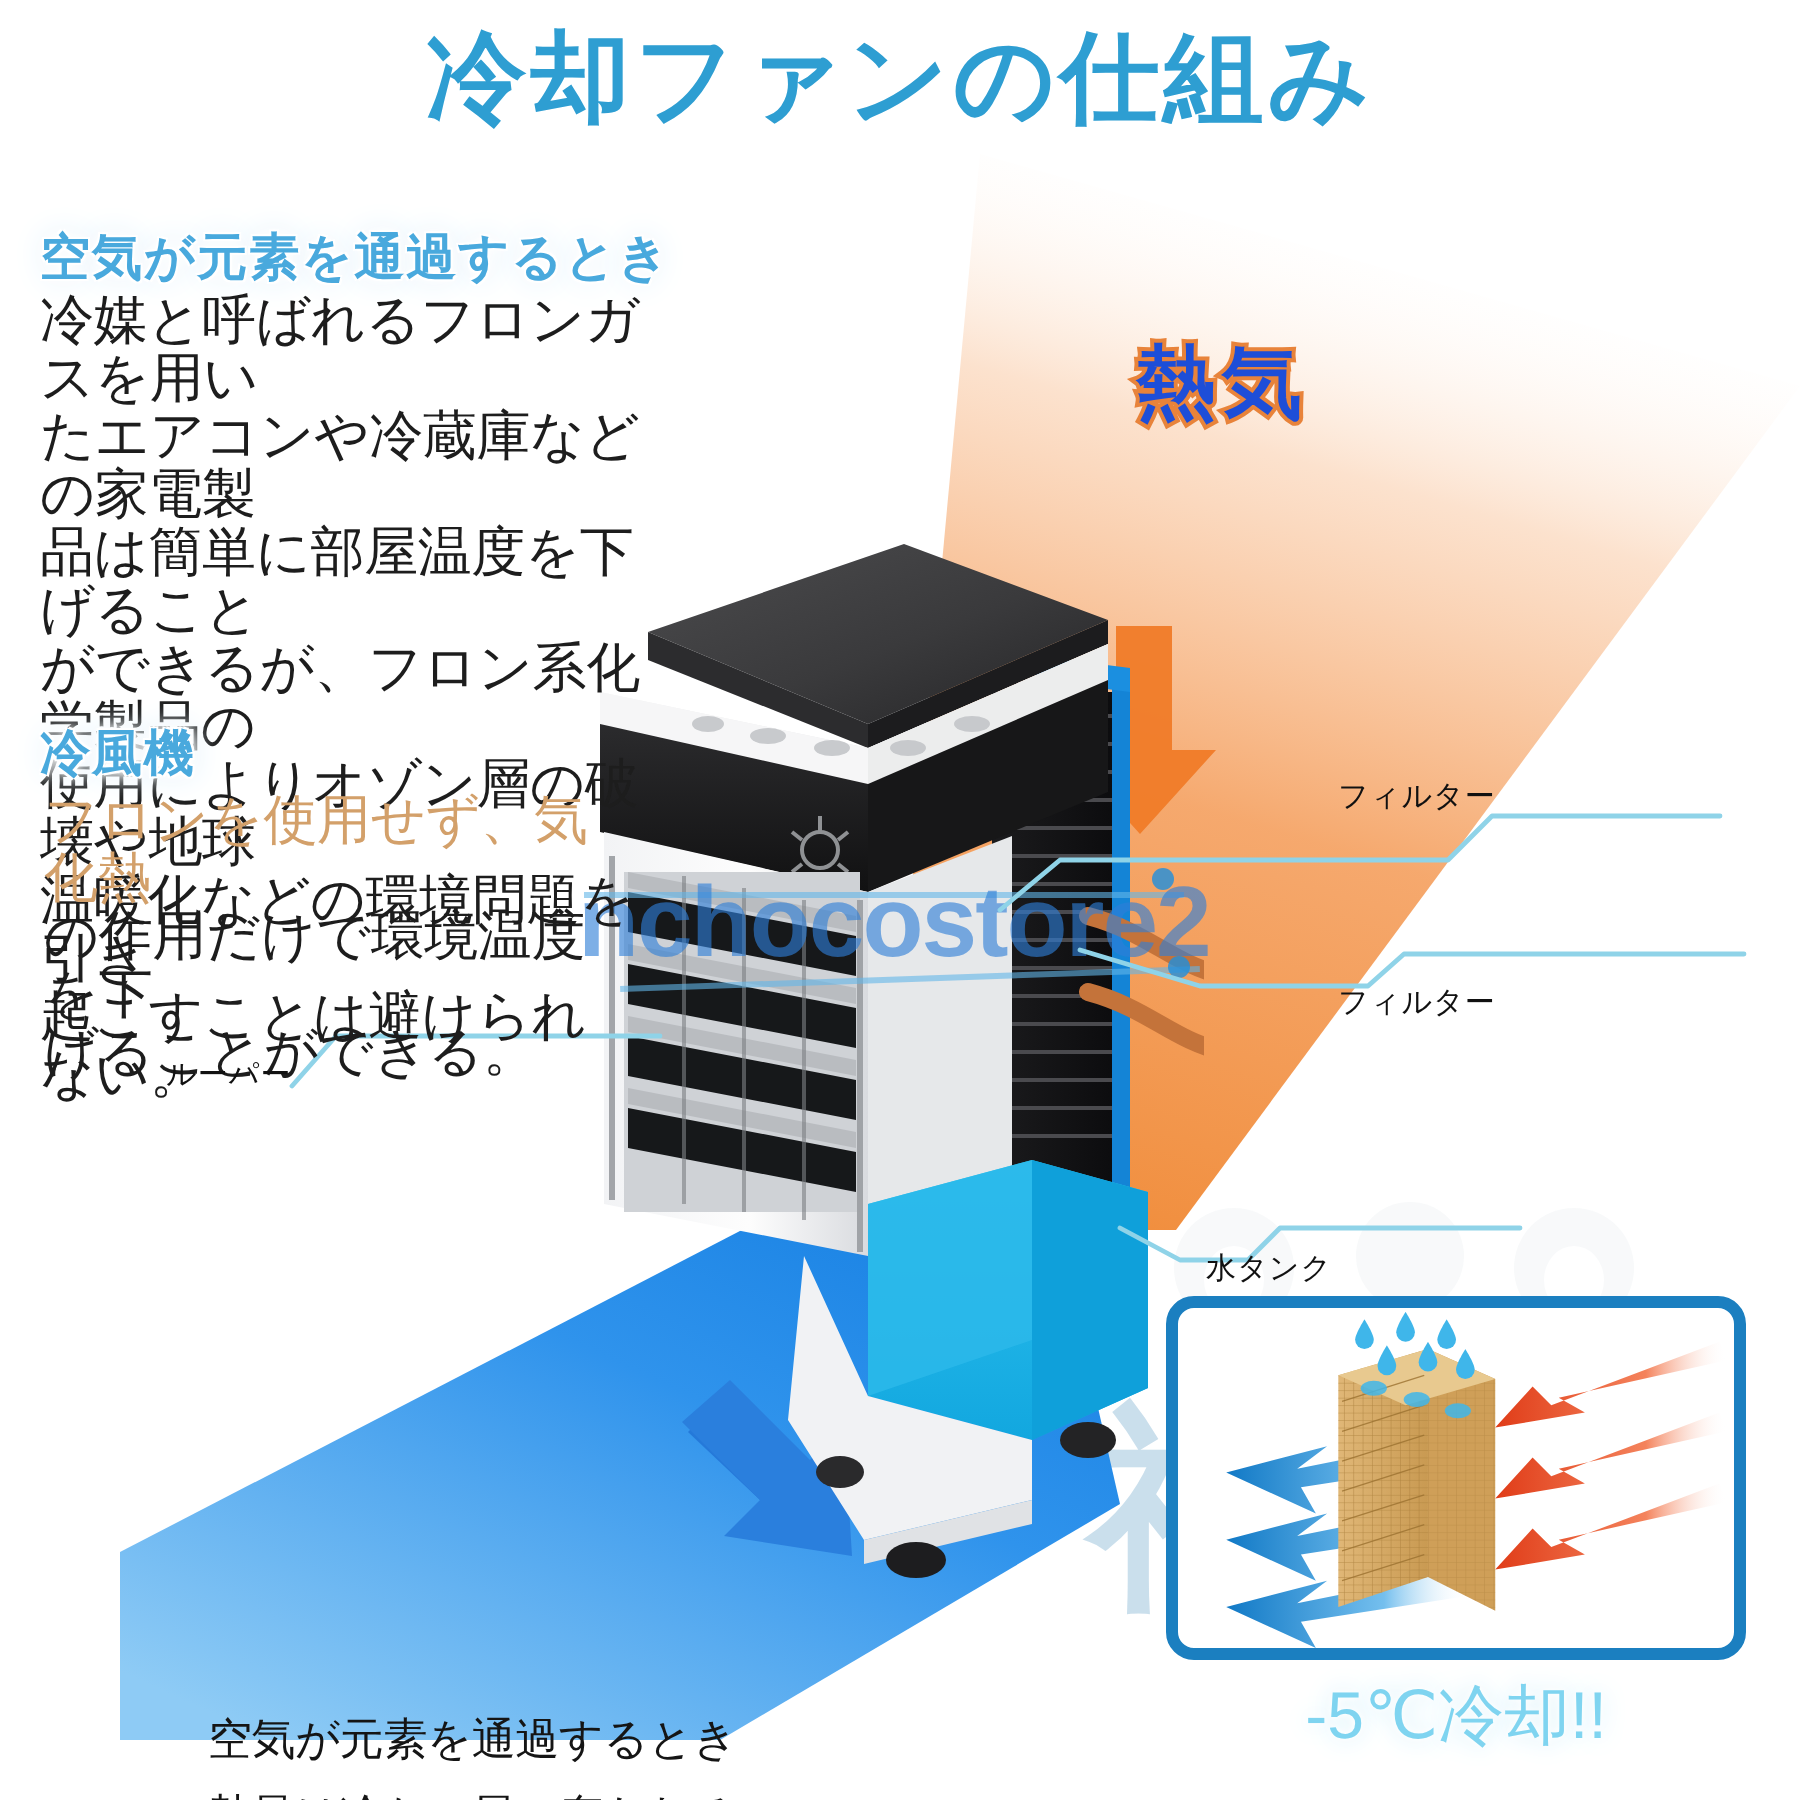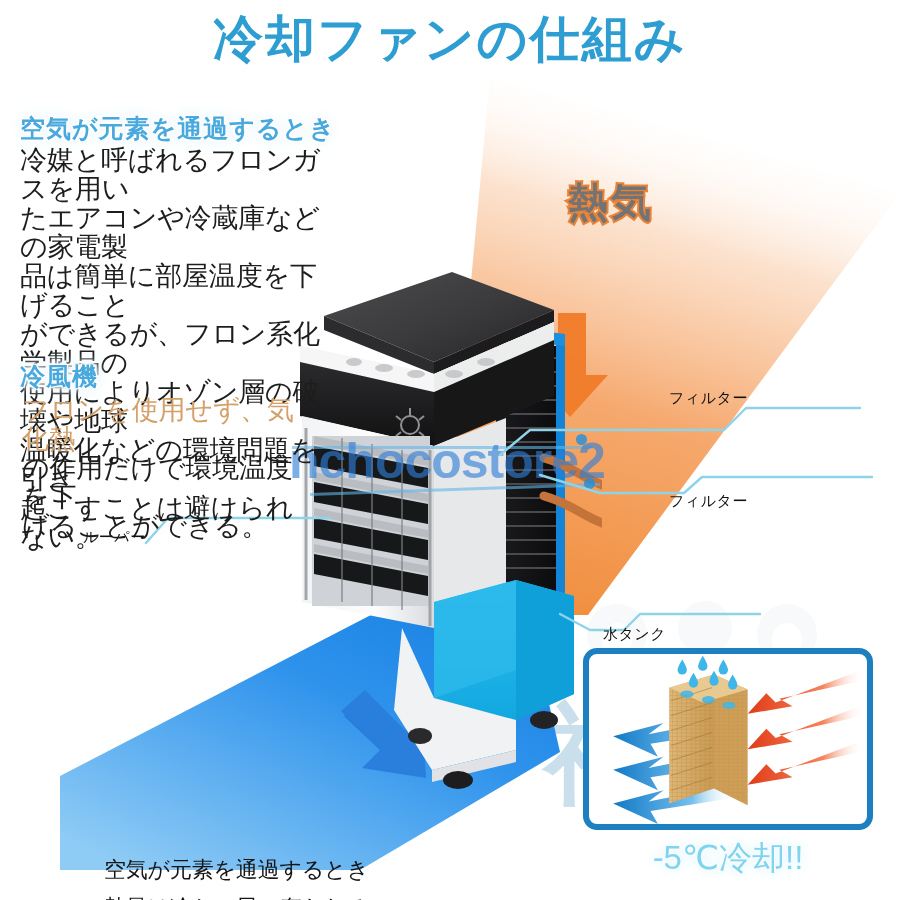--- a/index.html
+++ b/index.html
@@ -103,22 +103,22 @@
     letter-spacing:.5px;
     white-space:nowrap;
   }
   #lbl-louver{left:83px;top:528px;}
   #lbl-filter{left:669px;top:389px;}
   #lbl-motor{left:669px;top:492px;}
   #lbl-tank{left:603px;top:625px;}
 
   
   .word-heat{
-    position:absolute;left:568px;top:175px;
-    font-size:40px;font-weight:bold;color:#737373;
+    position:absolute;left:568px;top:164px;
+    font-size:40px;font-weight:bold;color:#1d4ed8;
     letter-spacing:3px;
     -webkit-text-stroke:4px #e8833a;
     paint-order:stroke fill;
   }
   .word-cool{
     position:absolute;left:283px;top:690px;
     font-size:42px;font-weight:bold;color:#ffffff;
     letter-spacing:3px;
     -webkit-text-stroke:4px #2f90e8;
     paint-order:stroke fill;

